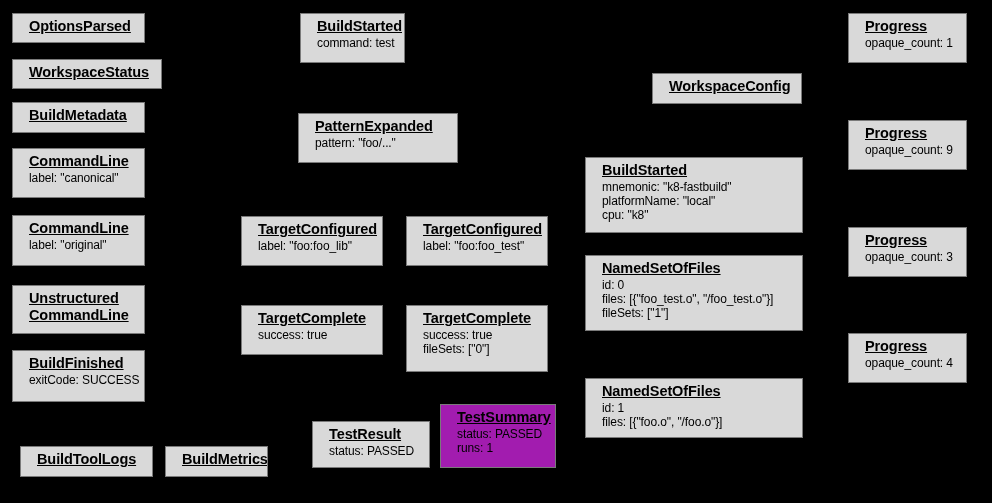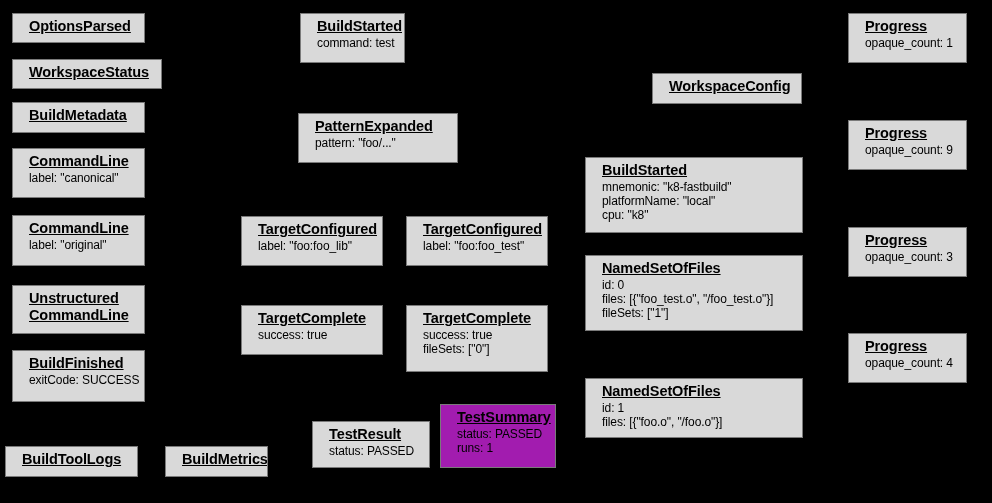--- a/index.html
+++ b/index.html
@@ -70,21 +70,21 @@
       <span class="node-title">CommandLine</span>
       <span class="node-field">label: "original"</span>
     </div>
     <div class="node" style="left: 12px; top: 285px; width: 133px; height: 49px; background: rgb(217, 217, 217); border-color: rgb(122, 122, 122); color: rgb(0, 0, 0);">
       <span class="node-title wrap">Unstructured CommandLine</span>
     </div>
     <div class="node" style="left: 12px; top: 350px; width: 133px; height: 52px; background: rgb(217, 217, 217); border-color: rgb(122, 122, 122); color: rgb(0, 0, 0);">
       <span class="node-title">BuildFinished</span>
       <span class="node-field">exitCode: SUCCESS</span>
     </div>
-    <div class="node" style="left: 5px; top: 446px; width: 133px; height: 31px; background: rgb(217, 217, 217); border-color: rgb(122, 122, 122); color: rgb(0, 0, 0);">
+    <div class="node" style="left: 20px; top: 446px; width: 133px; height: 31px; background: rgb(217, 217, 217); border-color: rgb(122, 122, 122); color: rgb(0, 0, 0);">
       <span class="node-title">BuildToolLogs</span>
     </div>
     <div class="node" style="left: 165px; top: 446px; width: 103px; height: 31px; background: rgb(217, 217, 217); border-color: rgb(122, 122, 122); color: rgb(0, 0, 0);">
       <span class="node-title">BuildMetrics</span>
     </div>
     <div class="node" style="left: 300px; top: 13px; width: 105px; height: 50px; background: rgb(217, 217, 217); border-color: rgb(122, 122, 122); color: rgb(0, 0, 0);">
       <span class="node-title">BuildStarted</span>
       <span class="node-field">command: test</span>
     </div>
     <div class="node" style="left: 298px; top: 113px; width: 160px; height: 50px; background: rgb(217, 217, 217); border-color: rgb(122, 122, 122); color: rgb(0, 0, 0);">

